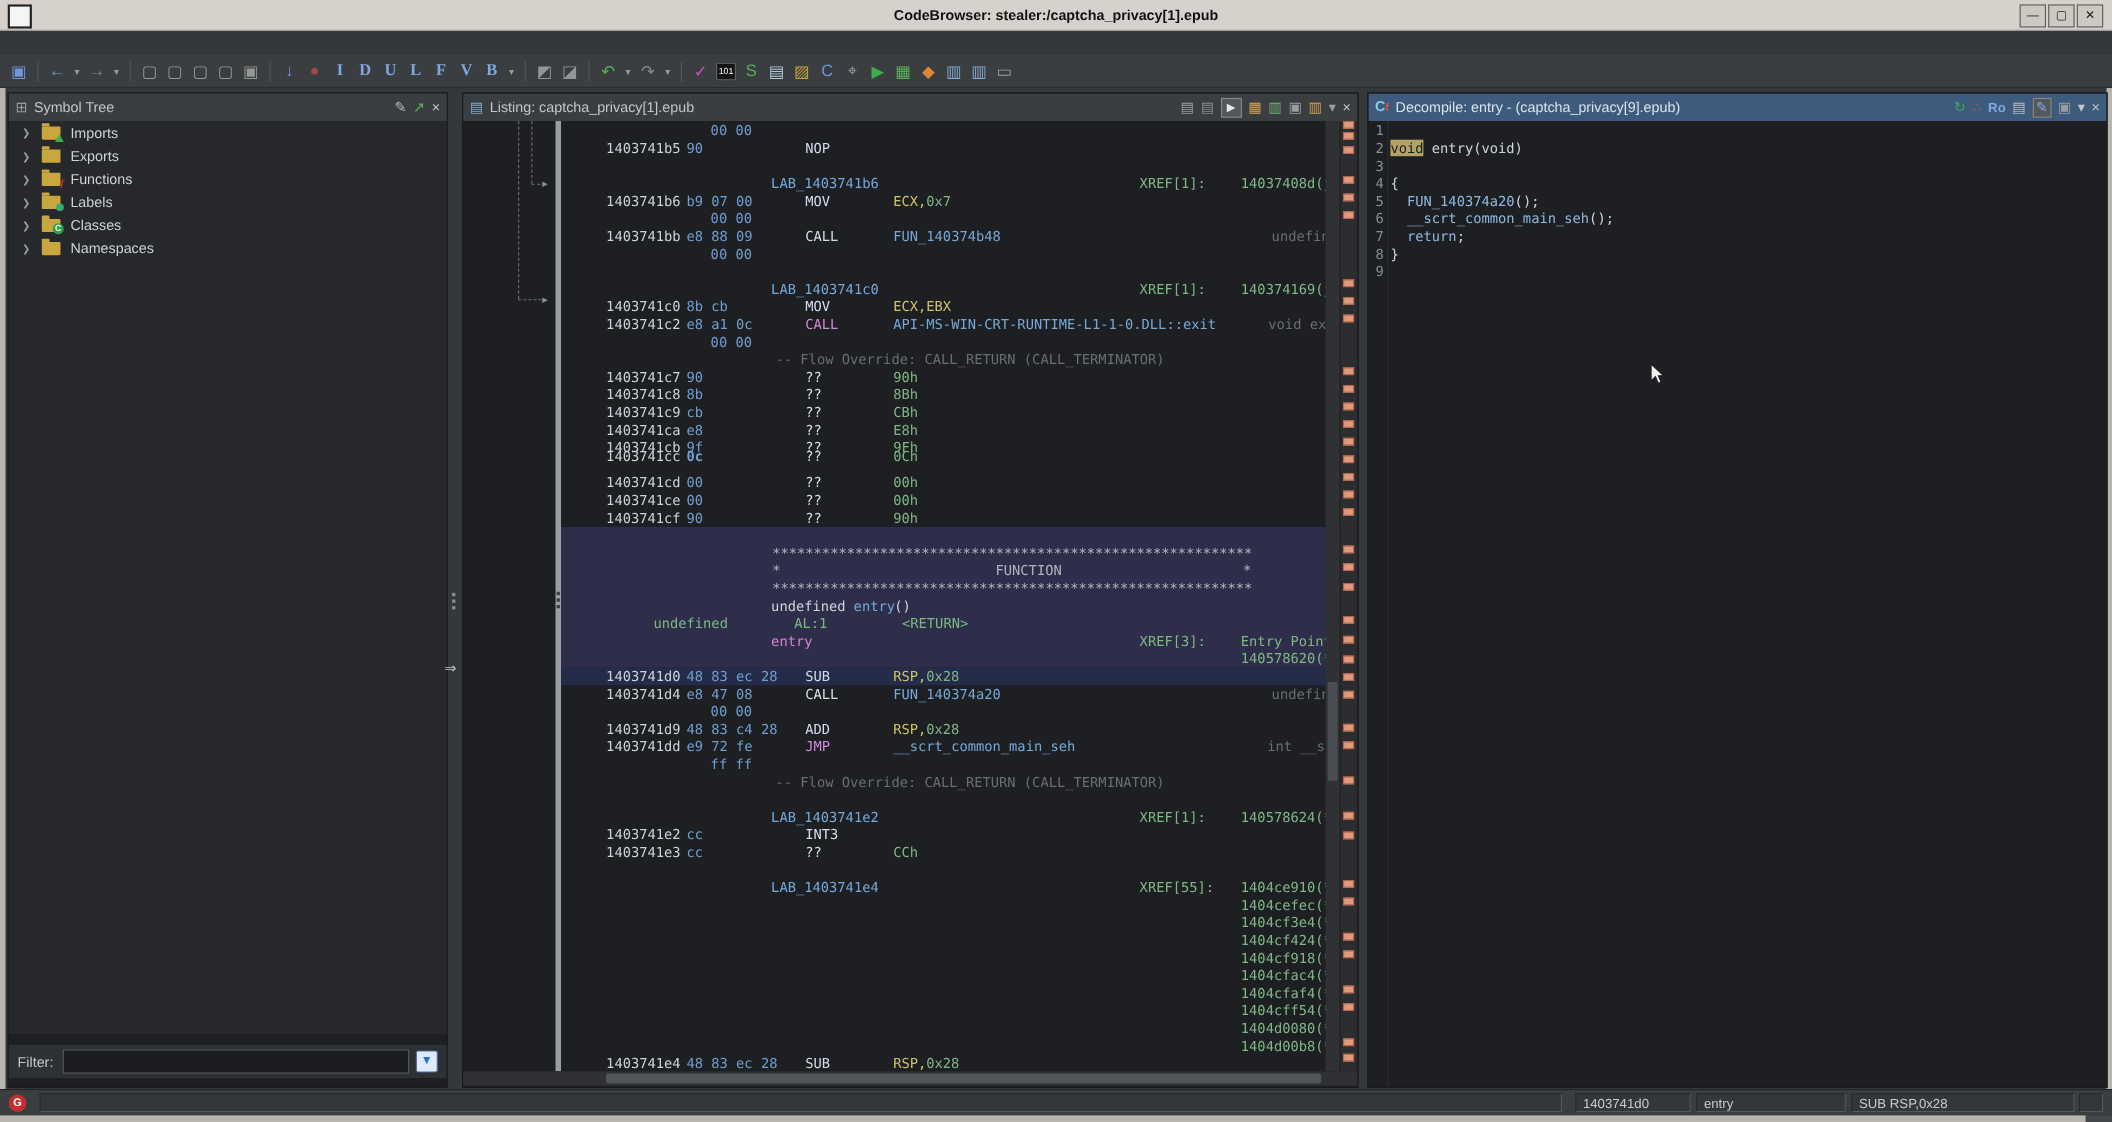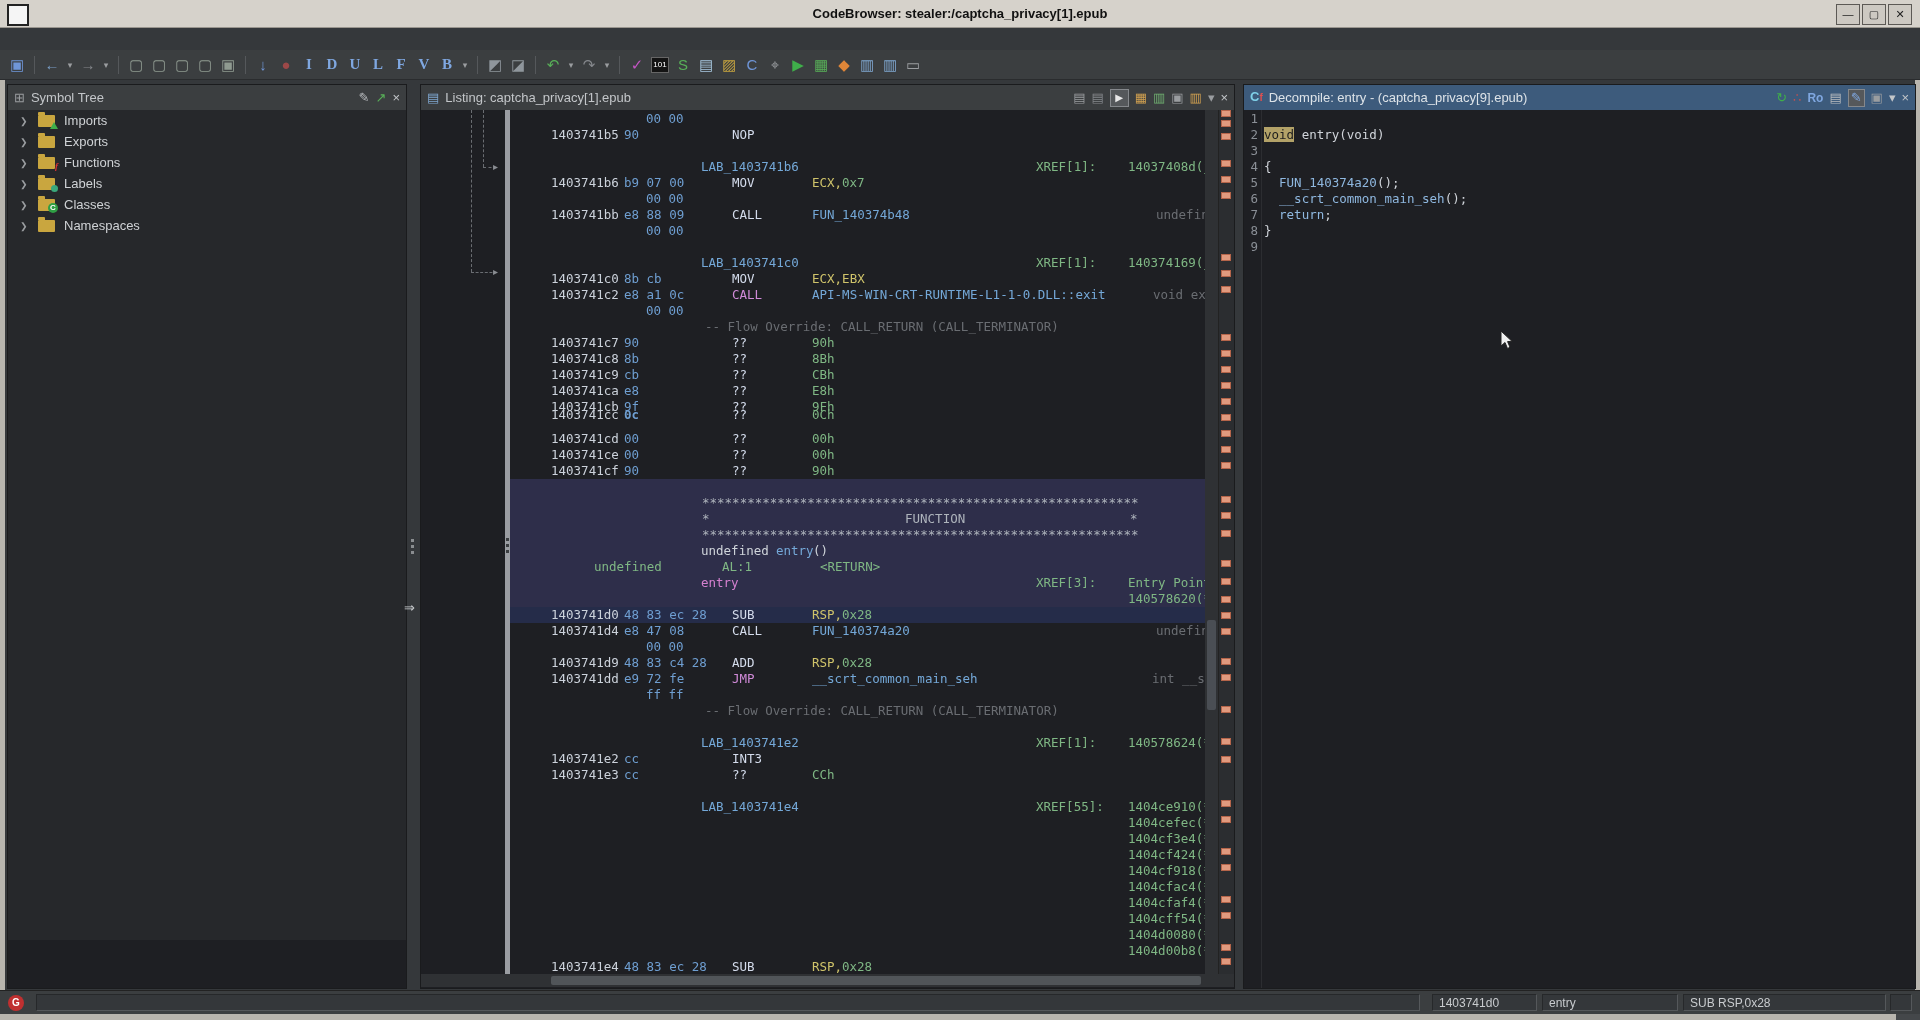--- a/index.html
+++ b/index.html
@@ -217,20 +217,25 @@
             <span class="badge class">C</span>
           </span>
           <span class="tree-label">Classes</span>
         </div>
         <div class="tree-row">
           <span class="chev">❯</span>
           <span class="folder"></span>
           <span class="tree-label">Namespaces</span>
         </div>
       </div>
+    <div class="abs filter-bar">
+      <span class="filter-label">Filter:</span>
+      <input class="filter-input" value="" style="">
+      <span class="filter-icon">▼</span>
+    </div>
   </div>
 
   <div class="abs" style="left:405px;top:84px;width:15px;height:903px;">
     <div class="abs" style="left:6px;top:455px;width:3px;height:3px;background:#8a8d90;"></div>
     <div class="abs" style="left:6px;top:461px;width:3px;height:3px;background:#8a8d90;"></div>
     <div class="abs" style="left:6px;top:467px;width:3px;height:3px;background:#8a8d90;"></div>
     <div class="abs flowarrow" style="left:-1px;top:516px;font-size:13px;color:#c8cbce;">⇒</div>
   </div>
 
   <div class="abs panel" style="left:420px;top:84px;width:813px;height:903px;overflow:hidden;">

